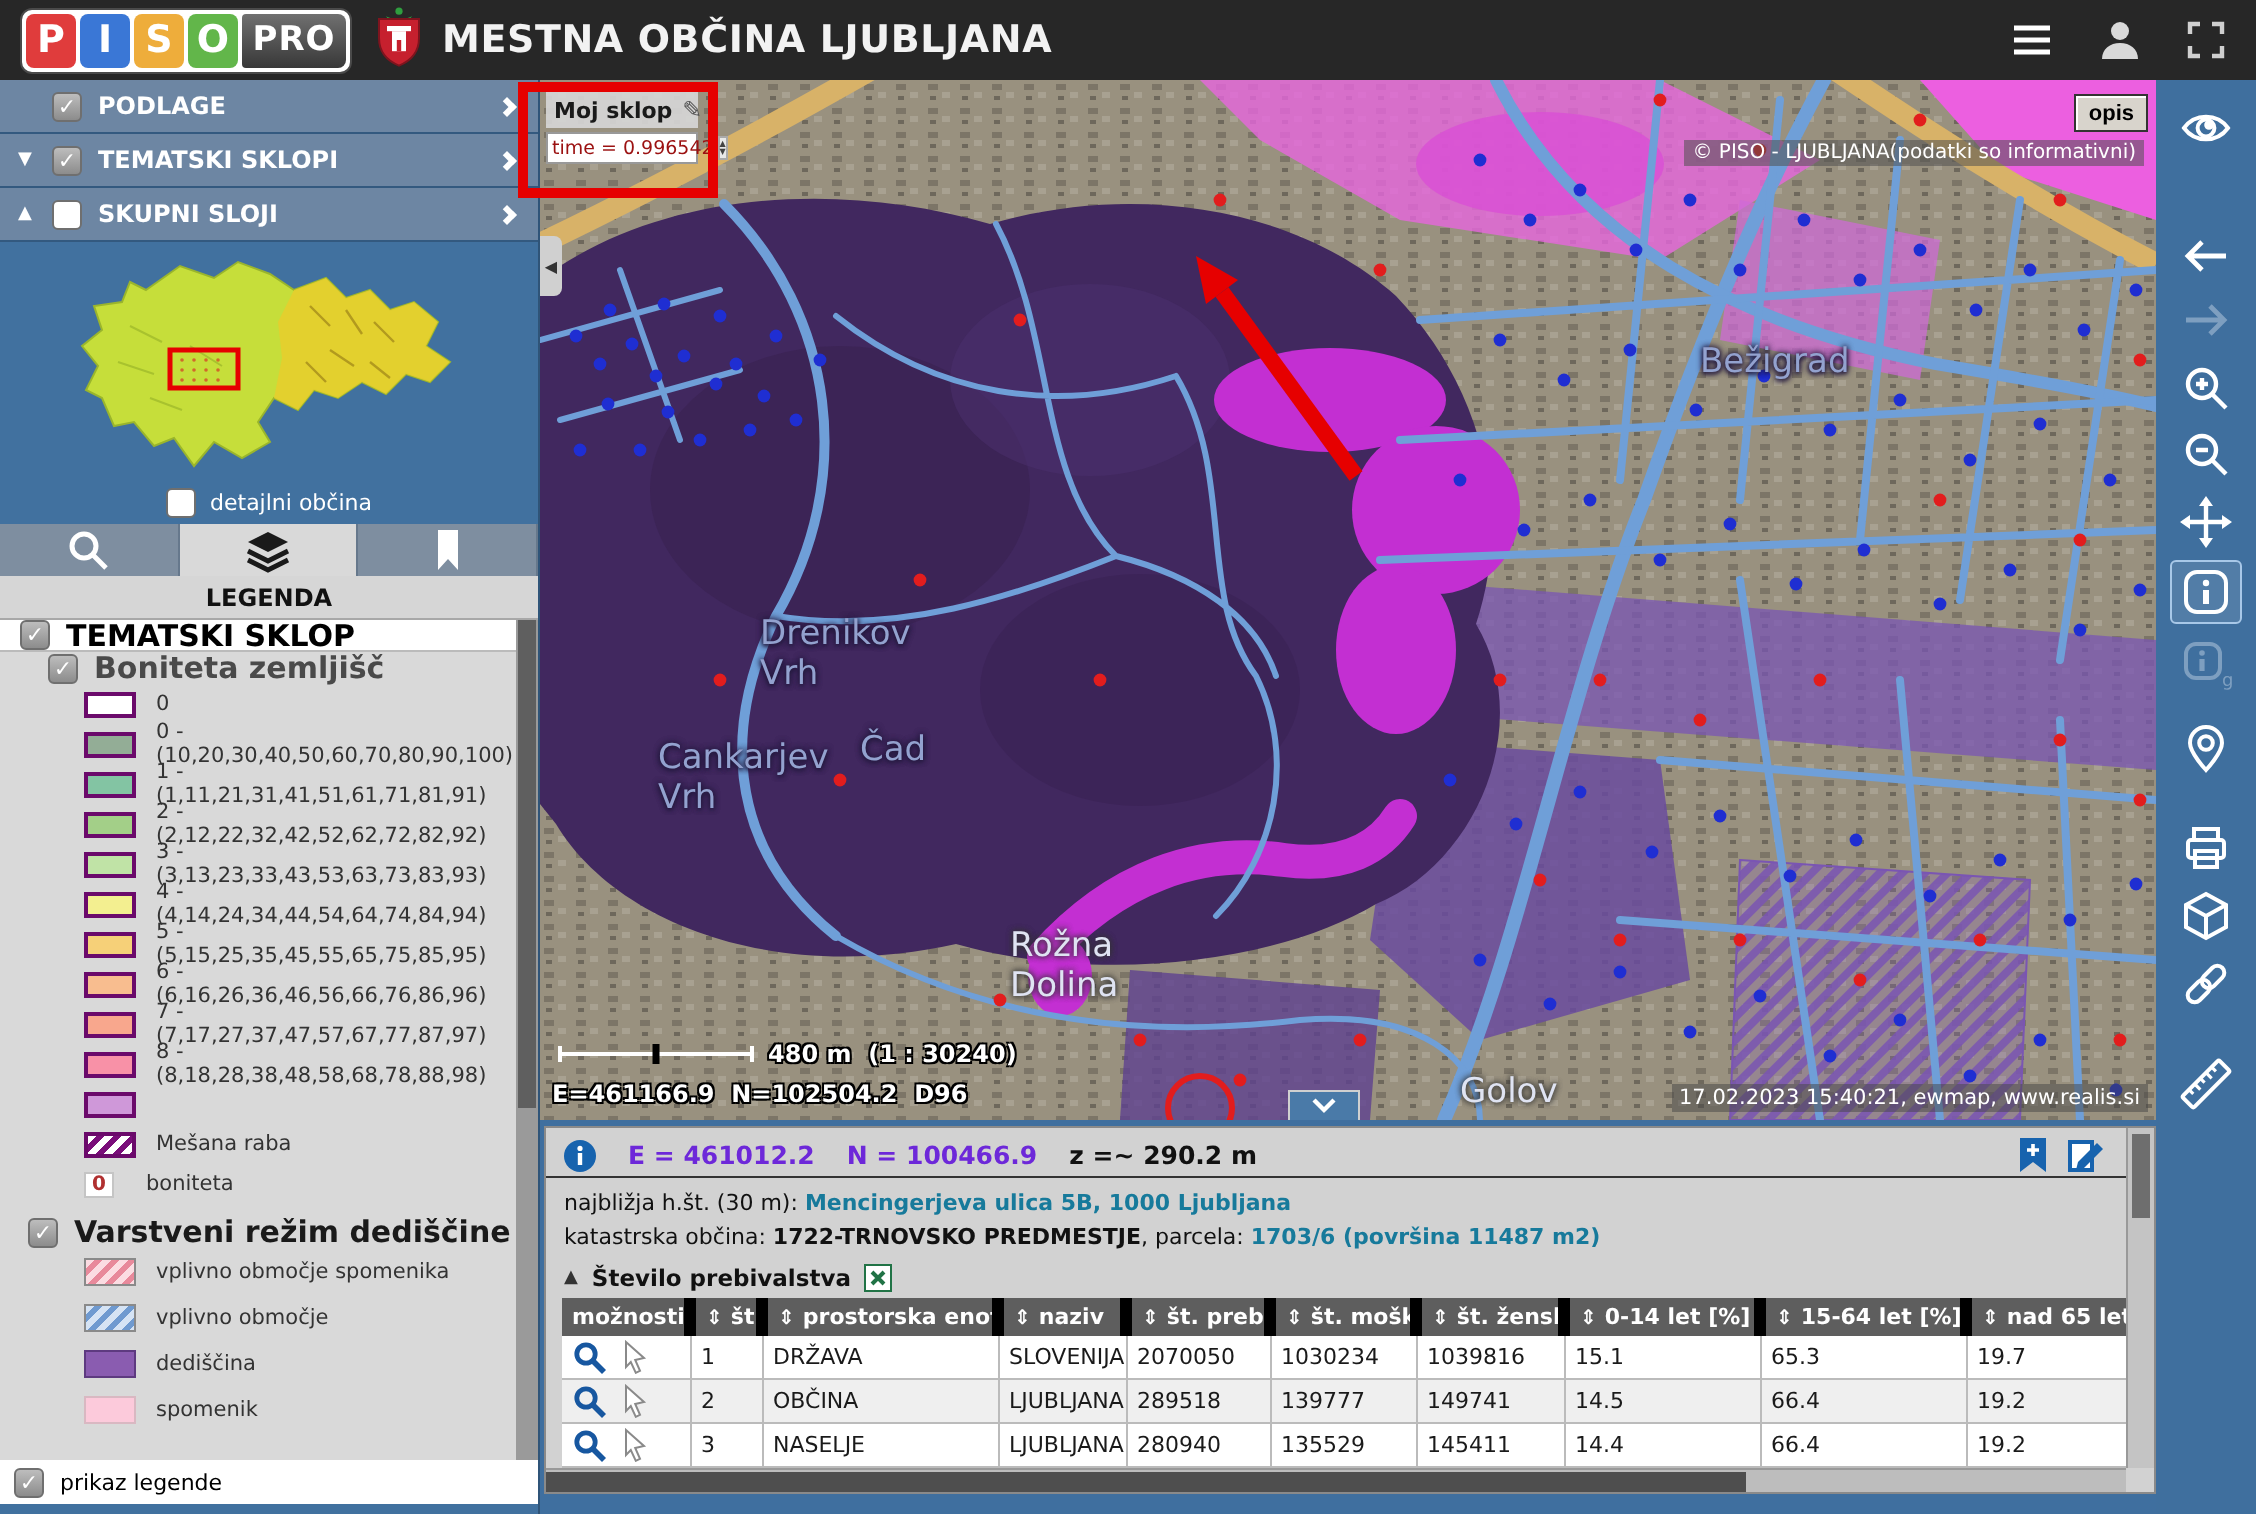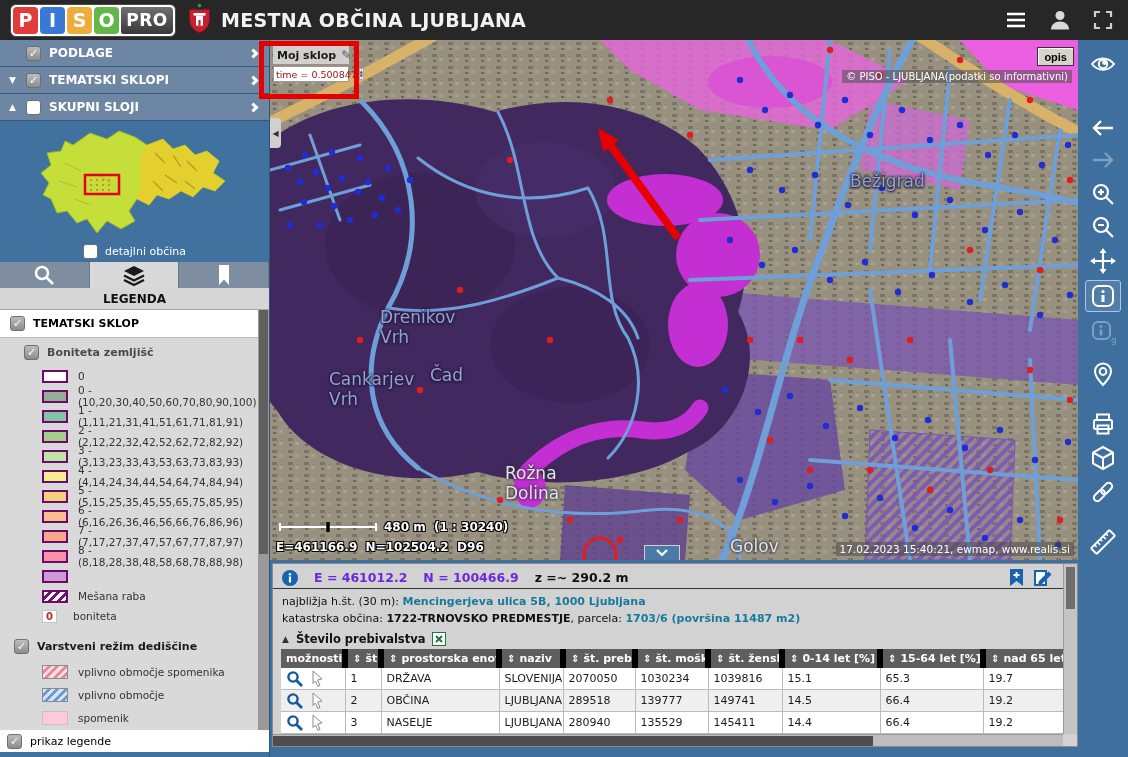--- a/index.html
+++ b/index.html
@@ -28,21 +28,21 @@
 
   .overview { position:relative; height:120px; flex:0 0 auto; }
   .detail-row { height:21px; display:flex; align-items:center; justify-content:center; color:#fff; font-size:11px; gap:2px; flex:0 0 auto; }
   .detail-row .cb { margin-right:5px; }
 
   .tabs { height:26px; display:flex; flex:0 0 auto; background:#6e8297; }
   .tab { flex:1; display:flex; align-items:center; justify-content:center; background:#7e8ea0; border-right:1px solid #66788c; cursor:pointer; }
   .tab.active { background:#d9d9d9; }
   .legend-title { height:22px; background:#d6d6d6; border-bottom:1px solid #a8a8a8; display:flex; align-items:center; justify-content:center; font-weight:bold; font-size:12px; color:#111; flex:0 0 auto; }
   .legend-list { position:relative; flex:1 1 auto; background:#d9d9d9; overflow:hidden; padding-right:11px; }
-  .lg-row { height:28px; display:flex; align-items:center; padding-left:10px; font-size:11px; color:#000; }
+  .lg-row { height:16px; display:flex; align-items:center; padding-left:10px; font-size:15px; color:#000; }
   .lg-head { background:#fff; font-weight:bold; border-bottom:1px solid #bbb; }
   .lg-sub { font-weight:bold; color:#4a4a4a; }
   .lg-item { height:20px; padding-left:42px; display:flex; align-items:center; gap:10px; font-size:10.5px; color:#333; }
   .sw { width:26px; height:13px; border:2px solid #6b0a6b; flex:0 0 auto; }
   .sw2 { width:26px; height:14px; border:1px solid #8a8a8a; flex:0 0 auto; }
   .hatch-purple { background:repeating-linear-gradient(135deg,#fff 0 3px,#7a0d7a 3px 6px); }
   .hatch-pink { background:repeating-linear-gradient(135deg,#fbdce2 0 3px,#e8899b 3px 6px); }
   .hatch-blue { background:repeating-linear-gradient(135deg,#d5e3f4 0 3px,#6f9ad0 3px 6px); }
   .chip0 { width:15px; height:13px; background:#fff; border:1px solid #c5c5c5; color:#b03030; font-size:10px; font-weight:bold; display:flex; align-items:center; justify-content:center; flex:0 0 auto; }
   .lg-scroll { position:absolute; right:0; top:0; bottom:0; width:11px; background:#9a9a9a; }
@@ -279,26 +279,26 @@
       </div>
       <div class="lg-item" style="height:23px;">
           <span class="sw2 hatch-pink"></span>
           <span>vplivno območje spomenika</span>
         </div>
       <div class="lg-item" style="height:23px;">
           <span class="sw2 hatch-blue"></span>
           <span>vplivno območje</span>
         </div>
       <div class="lg-item" style="height:23px;">
+          <span class="sw2" style="border-color: rgb(94, 58, 128); background: rgb(138, 92, 176);"></span>
+          <span>dediščina</span>
+        </div>
+      <div class="lg-item" style="height:23px;">
           <span class="sw2" style="border-color: rgb(217, 184, 194); background: rgb(252, 202, 219);"></span>
           <span>spomenik</span>
-        </div>
-      <div class="lg-item" style="height:23px;">
-          <span class="sw2" style="border-color: rgb(94, 58, 128); background: rgb(138, 92, 176);"></span>
-          <span>dediščina</span>
         </div>
 
       <div class="lg-scroll">
           <div class="thumb"></div>
         </div>
     </div>
 
     <div class="legend-footer">
       <span class="cb checked"></span>
       <span>prikaz legende</span>
@@ -466,21 +466,21 @@
     <div class="map-label lbl-light" style="left:235px;top:424px;width:52px;">Rožna Dolina</div>
     <div class="map-label" style="left:580px;top:132px;width:70px;">Bežigrad</div>
     <div class="map-label lbl-light" style="left:460px;top:497px;width:48px;">Golov</div>
 
     <div class="mojsklop">
       <div class="mojsklop-title">
         <span>Moj sklop</span>
         <span class="pencil">✎</span>
       </div>
       <div class="timebox">
-        <span>time = 0.500847</span>
+        <span>time = 0.996542</span>
         <span class="stepper">
             <span>▲</span>
             <span>▼</span>
           </span>
       </div>
     </div>
 
     <button class="opis-btn">opis</button>
     <div class="map-copy">© PISO - LJUBLJANA(podatki so informativni)</div>
 

